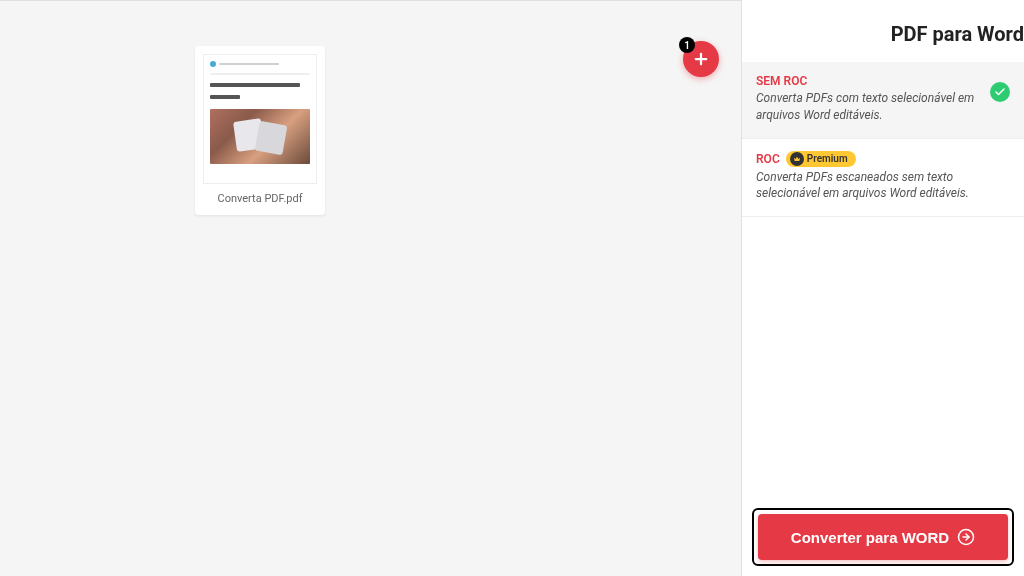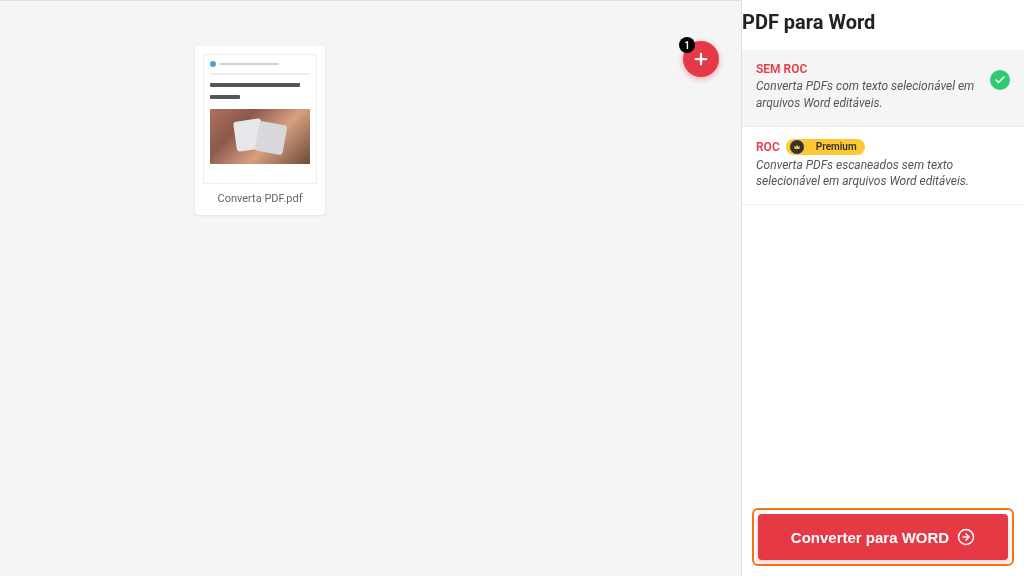--- a/index.html
+++ b/index.html
@@ -141,22 +141,22 @@
       width: 283px;
       background: #fff;
       display: flex;
       flex-direction: column;
       border-left: 1px solid #e0e0e0;
     }
     .sidebar-title {
       font-size: 20px;
       font-weight: 700;
       color: #222;
-      text-align: left;
-      padding: 10px 0 16px 0;
+      text-align: right;
+      padding: 22px 0 16px 0;
     }
     .option {
       padding: 12px 14px 14px 14px;
       border-bottom: 1px solid #eee;
       display: flex;
       gap: 10px;
       align-items: flex-start;
       cursor: pointer;
     }
     .option.selected {
@@ -189,21 +189,21 @@
       display: flex;
       align-items: center;
       justify-content: center;
       flex-shrink: 0;
       margin-top: 8px;
     }
     .check-circle svg { width: 12px; height: 12px; }
     .premium-pill {
       display: inline-flex;
       align-items: center;
-      gap: 12px;
+      gap: 3px;
       background: #ffc832;
       border-radius: 10px;
       padding: 1px 8px 1px 4px;
       font-size: 10px;
       font-weight: 600;
       color: #333;
     }
     .premium-pill .crown {
       width: 14px;
       height: 14px;
@@ -212,21 +212,21 @@
       display: flex;
       align-items: center;
       justify-content: center;
     }
     .premium-pill .crown svg { width: 8px; height: 8px; }
     .sidebar-footer {
       margin-top: auto;
       padding: 10px;
     }
     .convert-btn-wrap {
-      border: 2px solid #f97316;
+      border: 2px solid #000000;
       border-radius: 6px;
       padding: 4px;
     }
     .convert-btn {
       width: 100%;
       background: #e63946;
       border: none;
       border-radius: 4px;
       color: #fff;
       font-size: 15px;

